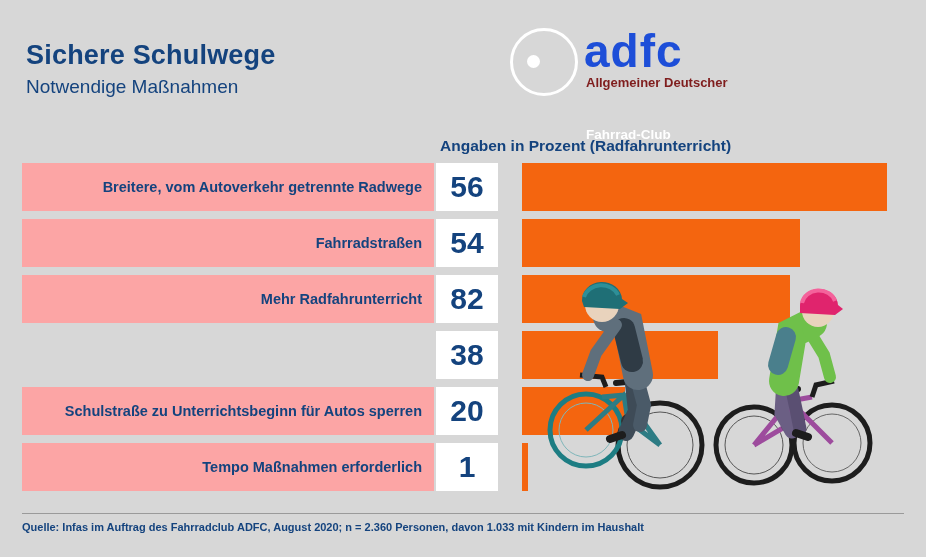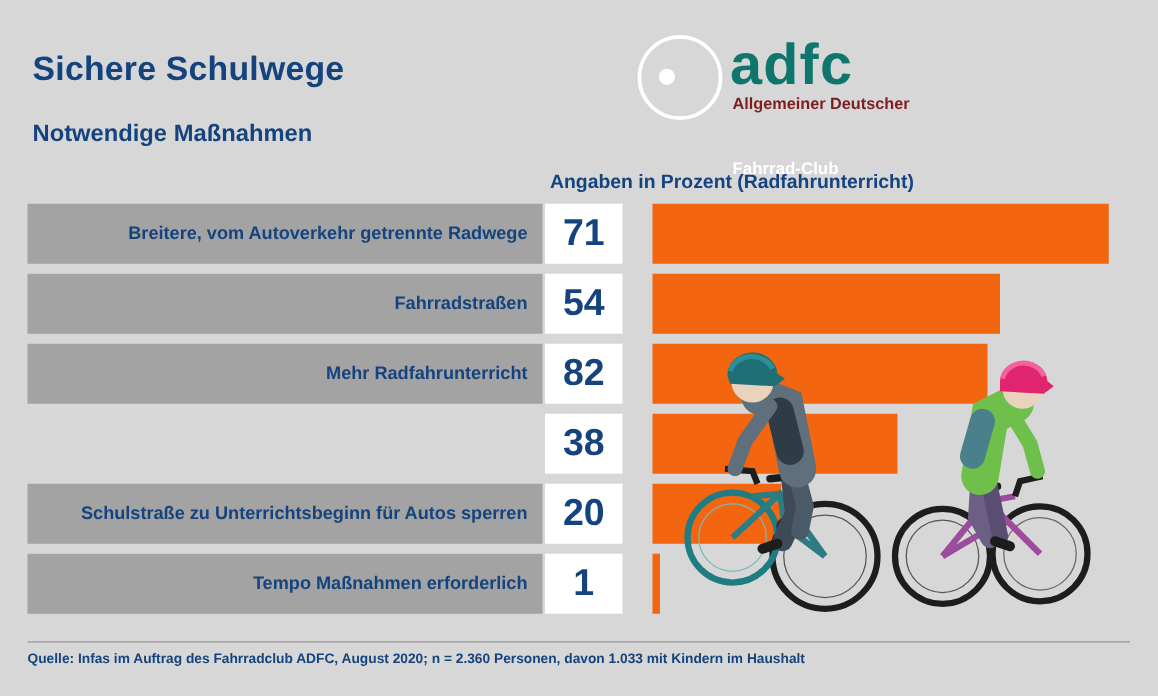--- a/index.html
+++ b/index.html
@@ -29,23 +29,22 @@
     font-size: 27px;
     font-weight: bold;
     color: #14437e;
     letter-spacing: 0.2px;
   }
   .subtitle {
     position: absolute;
     left: 26px;
     top: 76px;
     font-size: 19px;
-    font-weight: bold;
-    color: #14437e;
-    margin-top: 21px;
+    font-weight: normal;
+    color: #14437e;
   }
 
   
   .logo {
     position: absolute;
     right: 22px;
     top: 26px;
     width: 268px;
     height: 82px;
   }
@@ -68,21 +67,21 @@
     border-radius: 50%;
     background: #ffffff;
   }
   .logo-word {
     position: absolute;
     left: 74px;
     top: 0px;
     font-size: 46px;
     line-height: 50px;
     font-weight: bold;
-    color: #0f766e;
+    color: #1d4ed8;
     letter-spacing: 1px;
   }
   .logo-sub1 {
     position: absolute;
     left: 76px;
     top: 49px;
     font-size: 13px;
     font-weight: bold;
     color: #7f1d1d;
   }
@@ -117,21 +116,21 @@
     position: relative;
     height: 48px;
     margin-bottom: 8px;
   }
   .label-box {
     position: absolute;
     left: 0;
     top: 0;
     width: 412px;
     height: 48px;
-    background: #a3a3a3;
+    background: #fca5a5;
     box-sizing: border-box;
     display: flex;
     align-items: center;
     justify-content: flex-end;
     padding-right: 12px;
   }
   .label-text {
     font-size: 14.5px;
     font-weight: bold;
     color: #14437e;
@@ -219,21 +218,21 @@
 
   <div class="chart-note">Angaben in Prozent (Radfahrunterricht)</div>
 
   <div class="chart">
 
     <div class="row">
       <div class="label-box">
         <span class="label-text">Breitere, vom Autoverkehr getrennte Radwege</span>
       </div>
       <div class="value-box">
-        <span class="value-text">71</span>
+        <span class="value-text">56</span>
       </div>
       <div class="bar-track">
         <div class="bar" style="width:365px"></div>
       </div>
     </div>
 
     <div class="row">
       <div class="label-box">
         <span class="label-text">Fahrradstraßen</span>
       </div>

